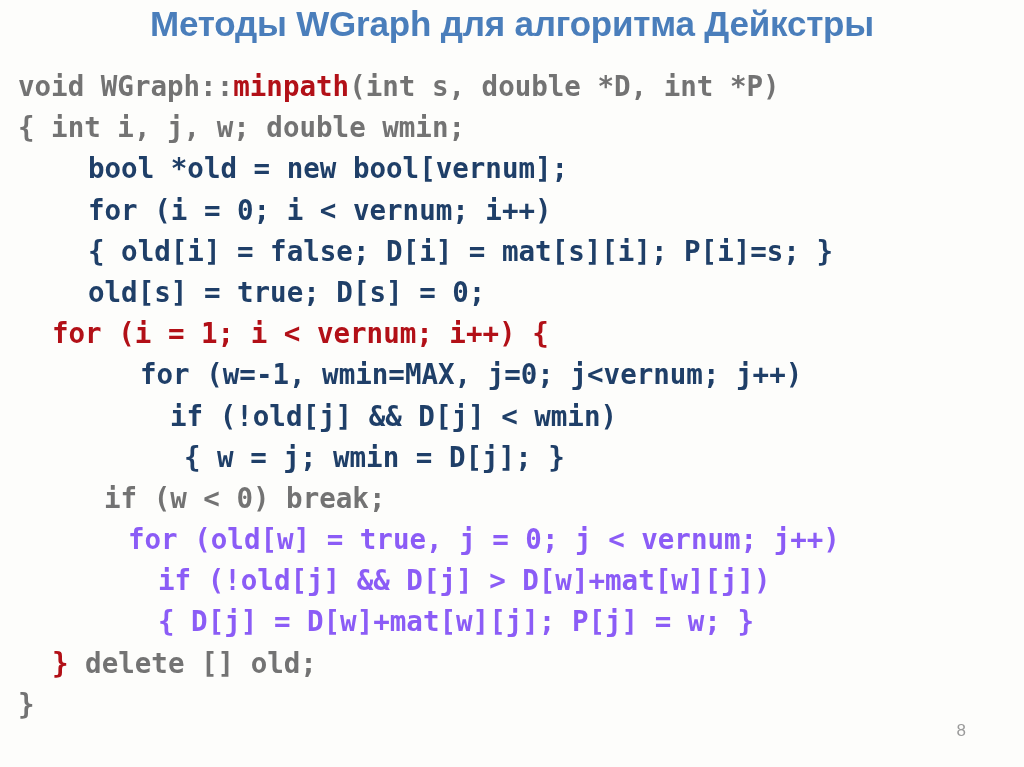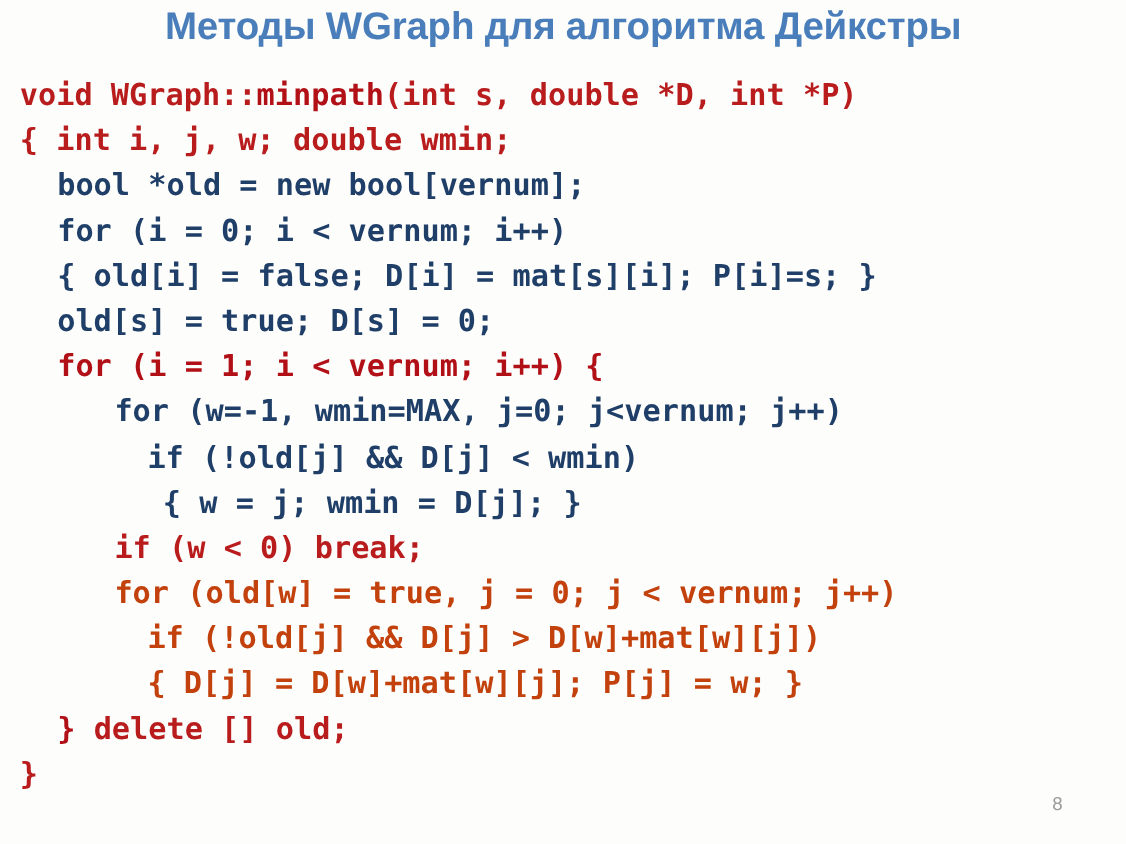--- a/index.html
+++ b/index.html
@@ -54,24 +54,24 @@
 
   .code-line {
     display: block;
     white-space: pre;
     height: 41.2px;
     line-height: 41.2px;
     font-family: "DejaVu Sans Mono", "Liberation Mono", monospace;
   }
 
   
-  .c-black  { color: #b91c1c; }
-  .c-blue   { color: #1f3f68; }
+  .c-black  { color: #737373; }
+  .c-blue   { color: #1f3f68; margin-left: 36px; }
   .c-red    { color: #b21017; text-align: right; }
-  .c-olive  { color: #c2410c; }
+  .c-olive  { color: #8b5cf6; margin-left: 24px; }
 
   
   .w-bold   { font-weight: bold; }
 
   .seg { white-space: pre; }
 
   
   .page-number {
     position: absolute;
     right: 58px;

